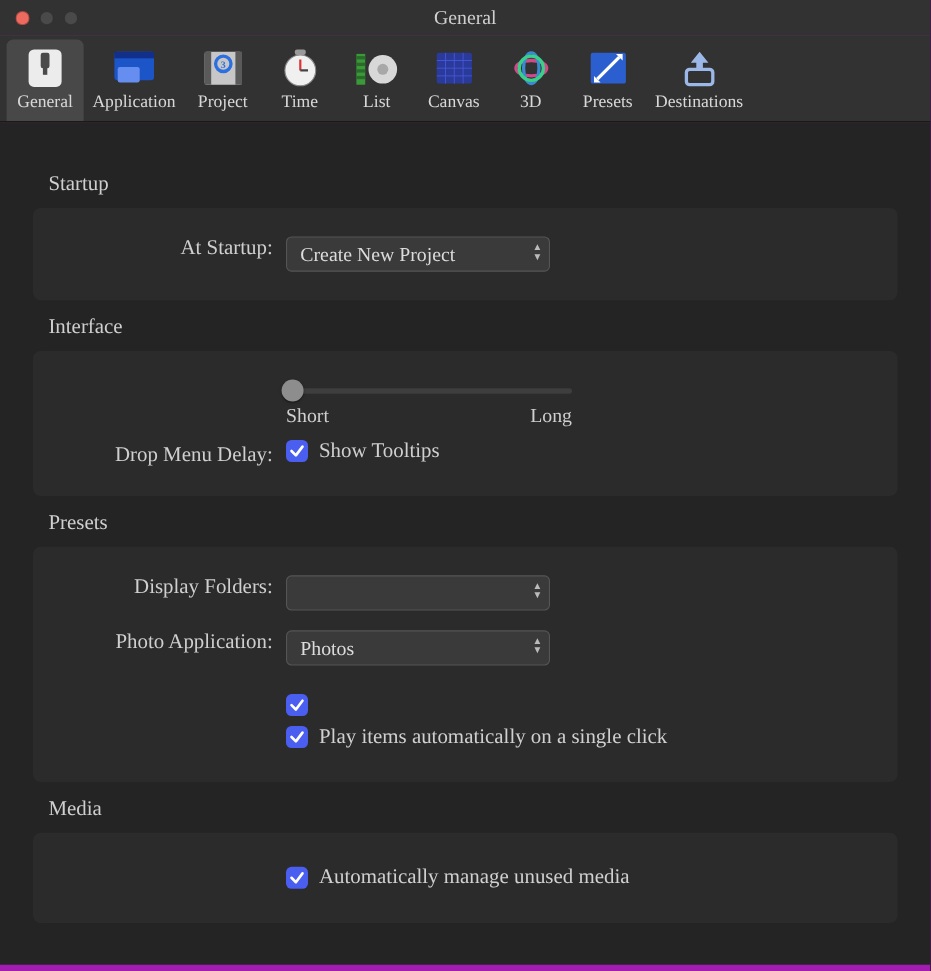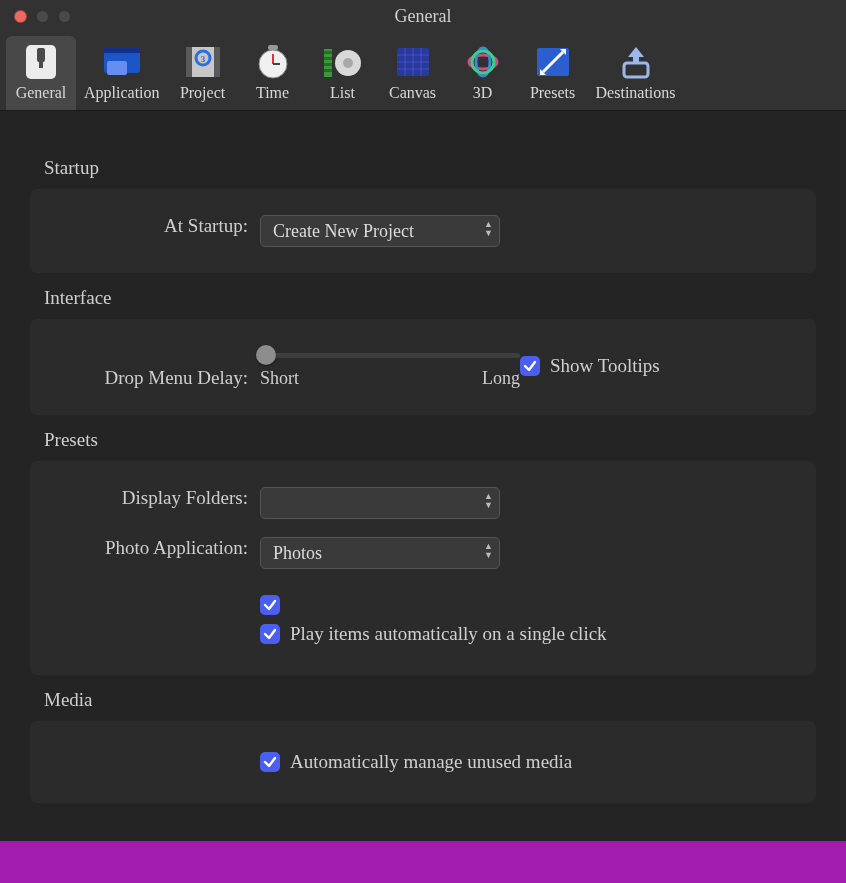--- a/index.html
+++ b/index.html
@@ -313,21 +313,21 @@
             <span class="chevrons">▲<br>▼</span>
           </div>
         </div>
       </div>
     </div>
 
     <div class="section-title">Interface</div>
     <div class="section-box">
       <div class="row" style="align-items:flex-end">
         <div class="left-label" style="padding-top:4px">Drop Menu Delay:</div>
-        <div class="right" style="flex-direction:row; align-items:flex-start">
+        <div class="right" style="flex-direction:column; align-items:flex-start">
           <div class="slider-wrap">
             <div class="slider-track">
               <div class="slider-thumb"></div>
             </div>
             <div class="slider-labels">
               <span>Short</span>
               <span>Long</span>
             </div>
           </div>
           <div class="checkbox-row" style="margin-top:10px">

